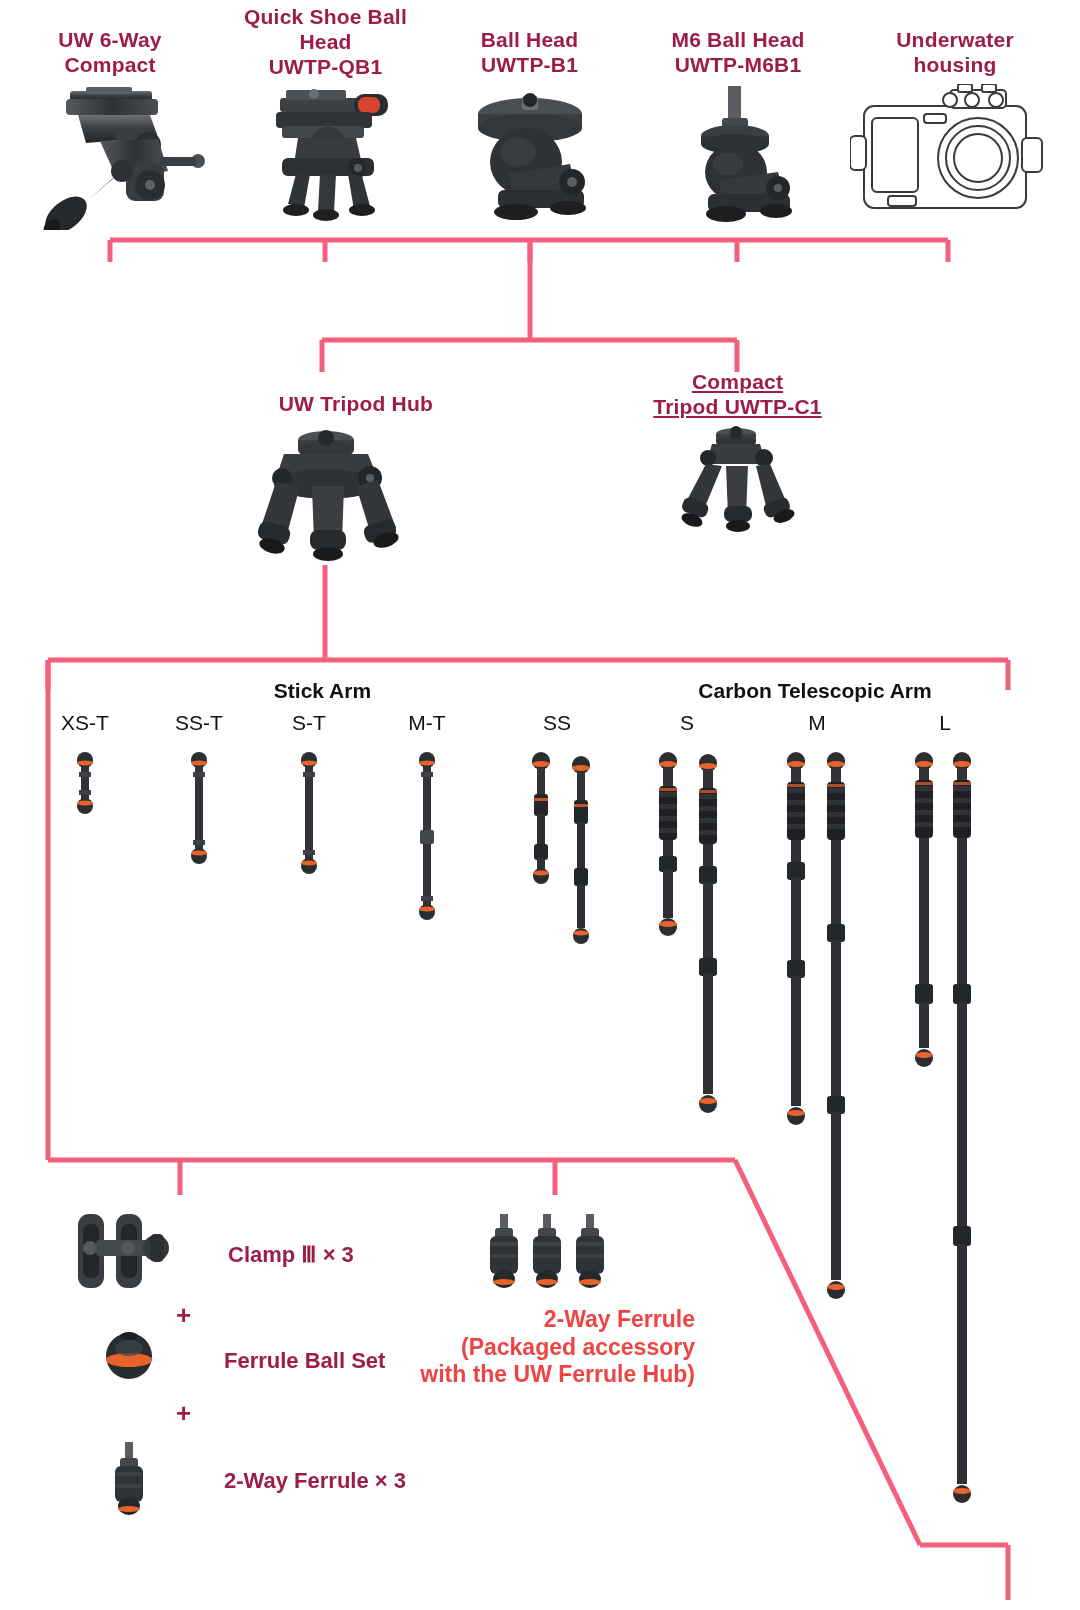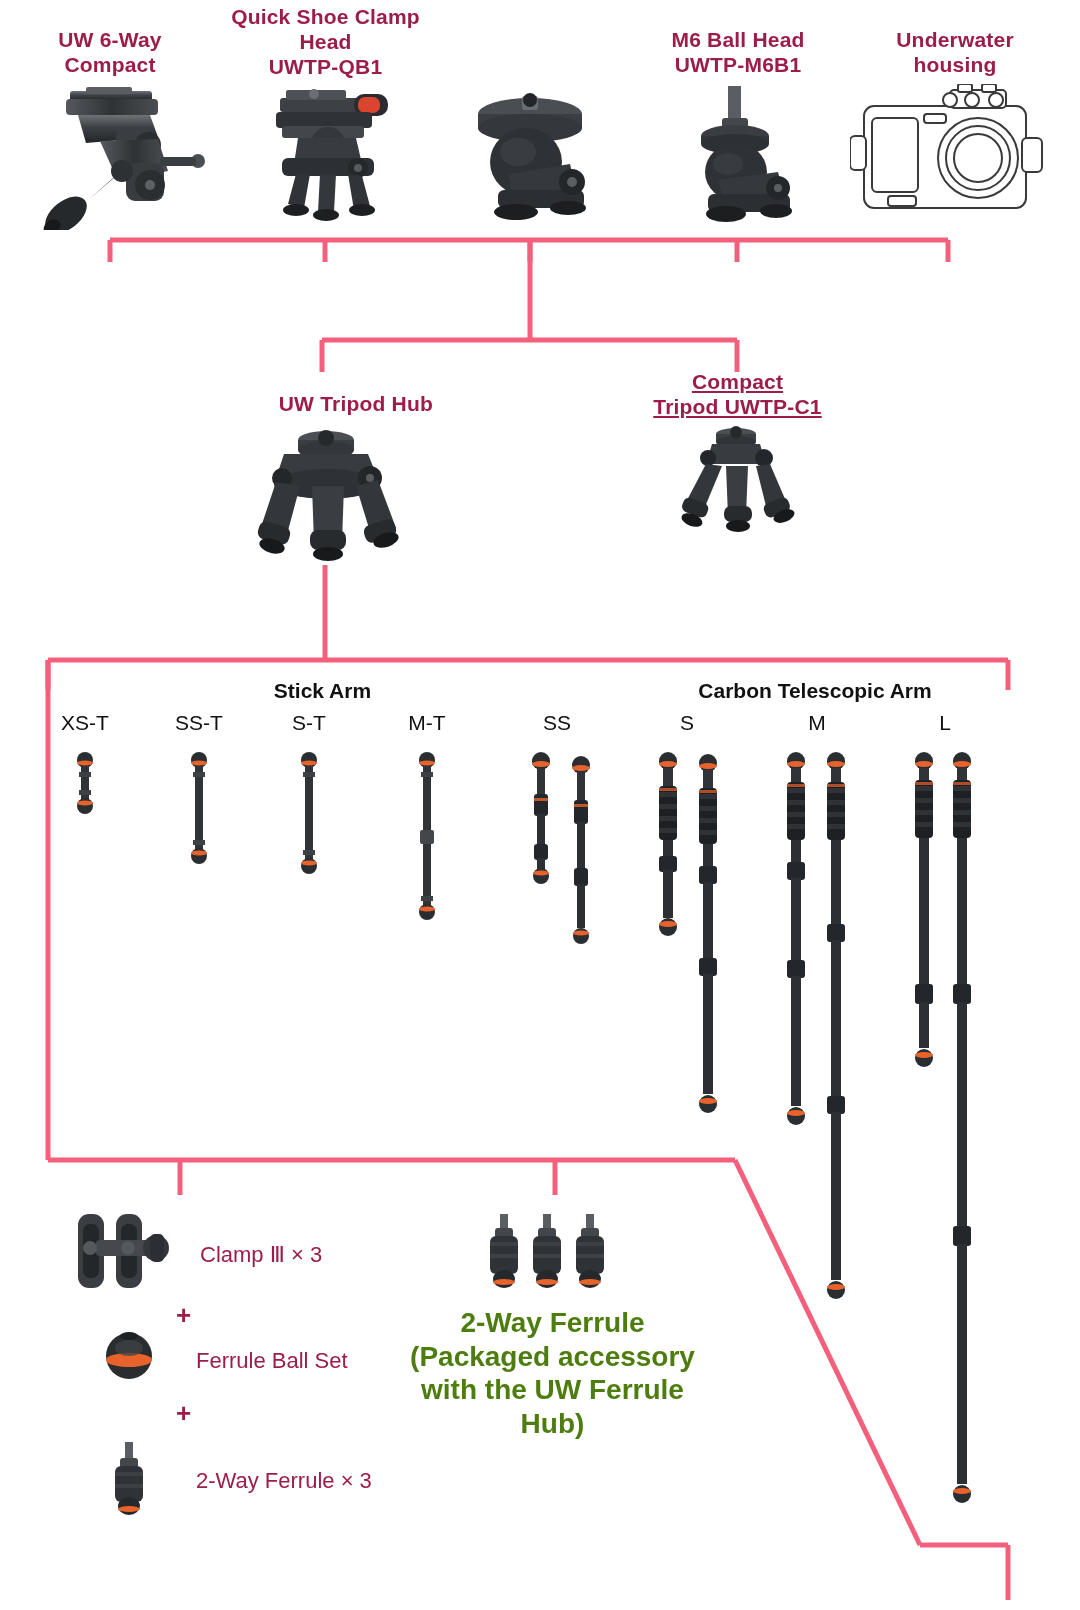--- a/index.html
+++ b/index.html
@@ -39,30 +39,31 @@
   .prod svg { display: block; }
   .plus {
     position: absolute;
     color: #9d1d4a;
     font-size: 26px;
     font-weight: bold;
   }
   .acc-label {
     position: absolute;
     color: #9d1d4a;
-    font-weight: normal;
+    font-weight: bold;
     font-size: 22px;
     white-space: nowrap;
+    margin-left: 28px;
   }
   .acc-label-c {
     position: absolute;
-    color: #4d7c0f;
+    color: #ef4444;
     font-weight: bold;
-    font-size: 28px;
-    text-align: center;
+    font-size: 23px;
+    text-align: right;
     line-height: 1.2;
   }
 </style>
 </head>
 <body>
 
 <div id="stage">
 
   <svg class="diag" viewBox="0 0 1080 1610">
     <g stroke="#f4607c" stroke-width="5" fill="none">
@@ -95,25 +96,29 @@
       <path d="M1008,1545 L1008,1600"></path>
     </g>
   </svg>
 
   <div class="lbl" style="left:20px; top:28px; width:180px;">
     <span>UW 6-Way</span><br>
     <span>Compact</span>
   </div>
 
   <div class="lbl" style="left:228px; top:5px; width:195px;">
-    <span>Quick Shoe Clamp</span><br>
+    <span>Quick Shoe Ball</span><br>
     <span>Head</span><br>
     <span>UWTP-QB1</span>
   </div>
 
+  <div class="lbl" style="left:437px; top:28px; width:185px;">
+    <span>Ball Head</span><br>
+    <span>UWTP-B1</span>
+  </div>
 
   <div class="lbl" style="left:640px; top:28px; width:196px;">
     <span>M6 Ball Head</span><br>
     <span>UWTP-M6B1</span>
   </div>
 
   <div class="lbl" style="left:860px; top:28px; width:190px;">
     <span>Underwater</span><br>
     <span>housing</span>
   </div>

